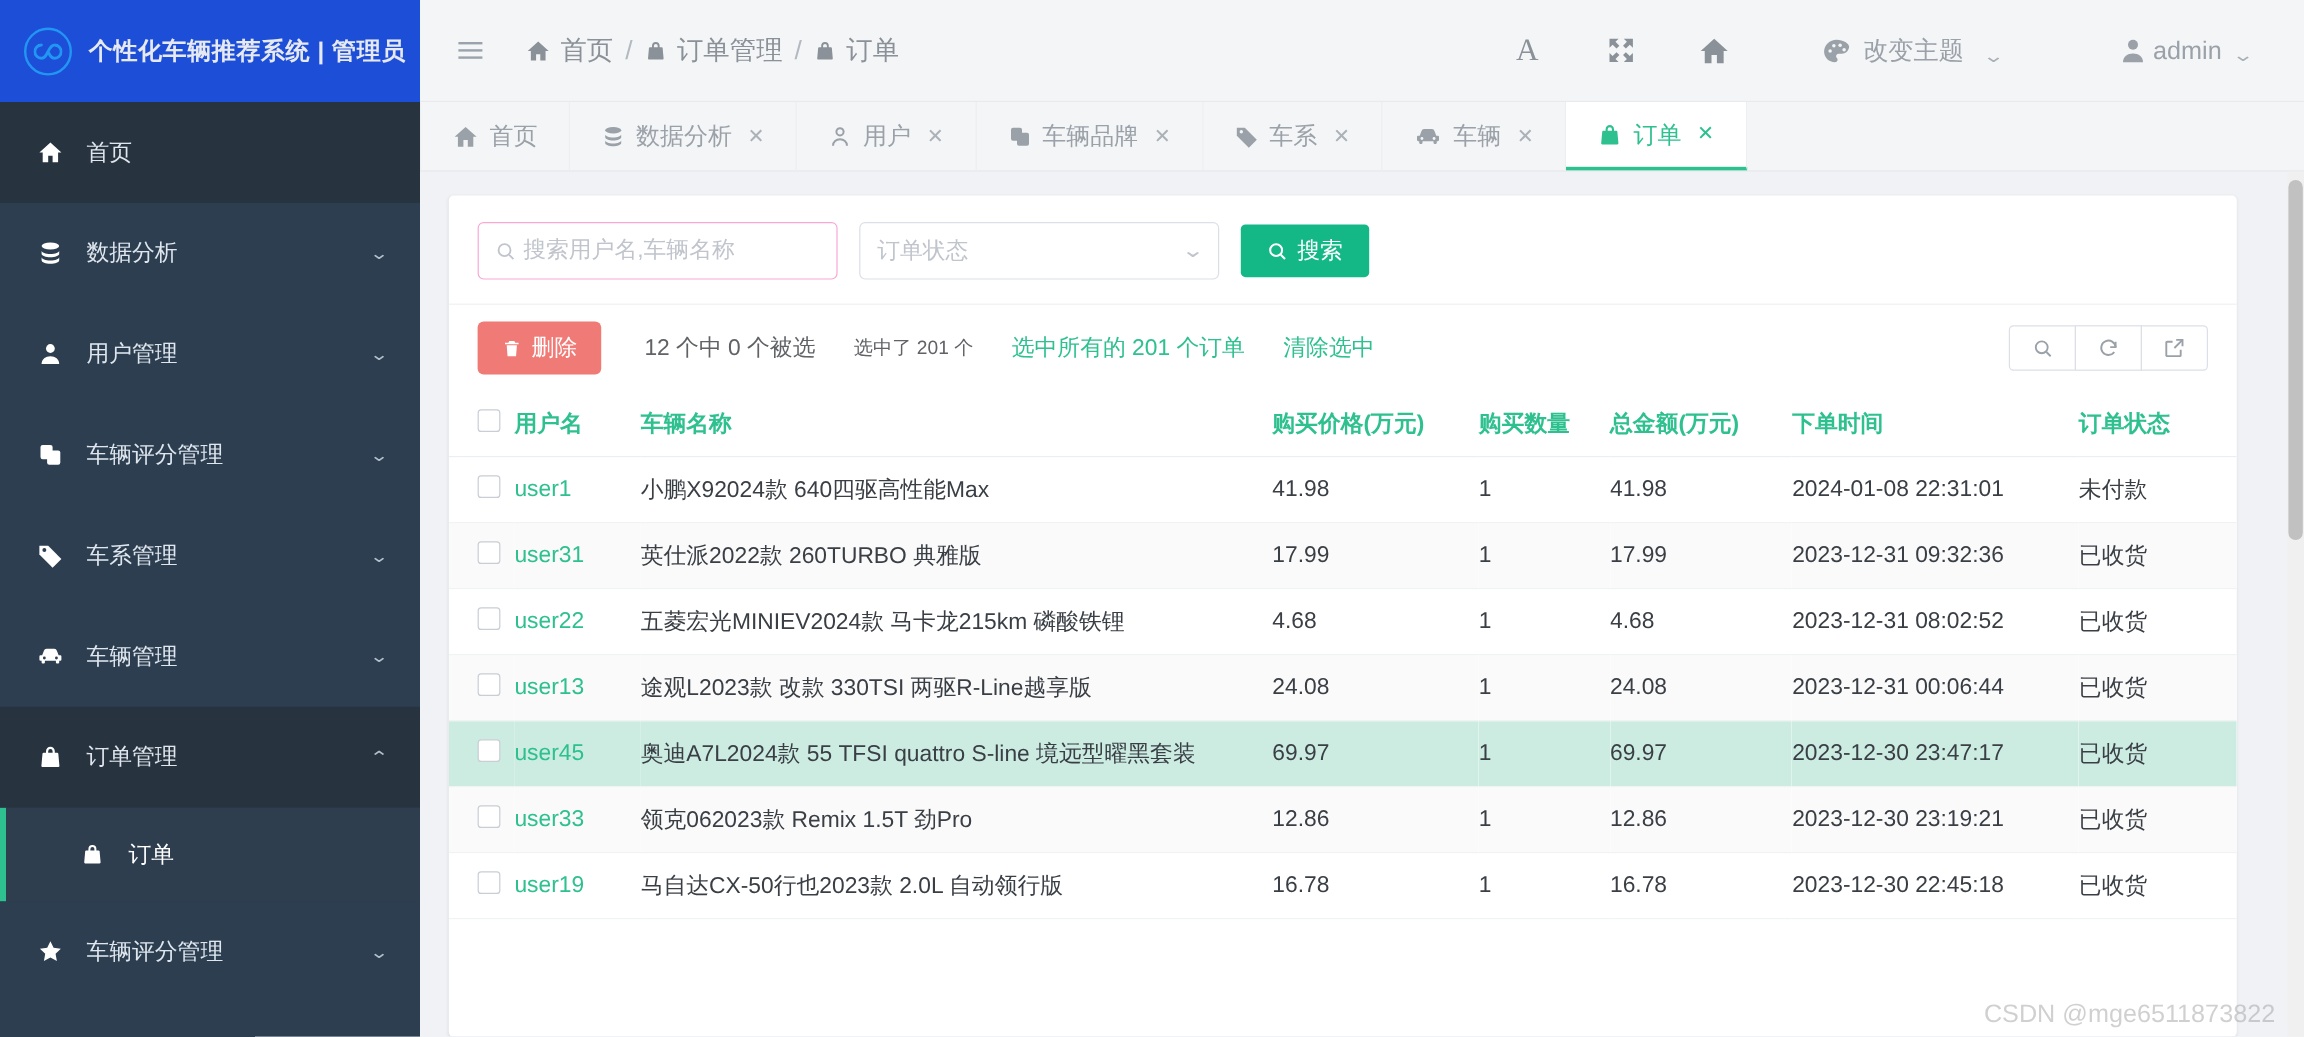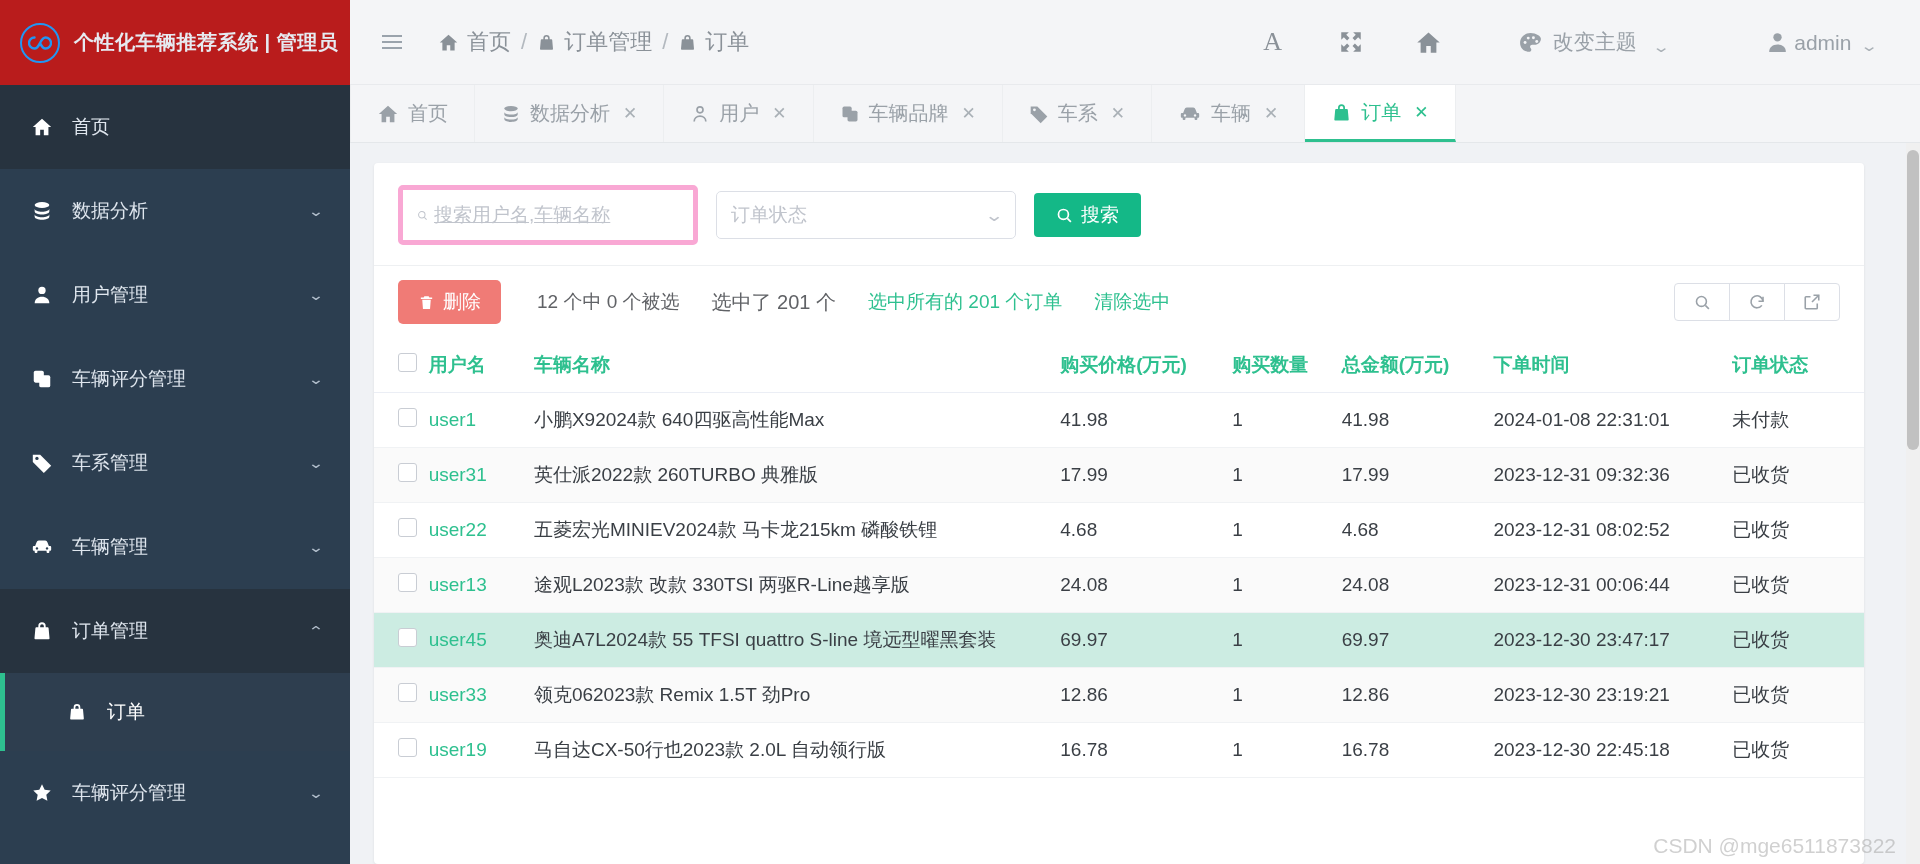--- a/index.html
+++ b/index.html
@@ -15,21 +15,21 @@
   .sidebar {
     width: 350px; flex: 0 0 350px; height: 864px;
     background: #2c3e50; color: #fff;
     display: flex; flex-direction: column;
     overflow: hidden;
   }
   .brand {
     height: 85px; flex: 0 0 85px;
     display: flex; align-items: center; gap: 14px;
     padding: 0 20px;
-    background: #b91c1c;
+    background: #1d4ed8;
   }
   .brand-logo {
     width: 40px; height: 40px; flex: 0 0 40px;
     border: 2px solid #2196f3; border-radius: 50%;
     display: flex; align-items: center; justify-content: center;
     color: #2196f3; font-size: 20px; line-height: 1;
   }
   .brand-title {
     font-size: 20px; font-weight: bold; color: #e6eaf0;
     white-space: nowrap; letter-spacing: .5px;
@@ -118,23 +118,23 @@
     display: flex; flex-direction: column;
     max-width: 1490px;
   }
 
   .filterbar {
     display: flex; align-items: center; gap: 18px;
     padding: 22px 24px 20px 24px;
     border-bottom: 1px solid #eef0f2;
   }
   .search-input {
-    width: 300px; height: 60px; border: 5px solid #f9a8d4; border-radius: 5px;
+    width: 300px; height: 48px; border: 1px solid #f9a8d4; border-radius: 5px;
     display: flex; align-items: center; gap: 6px; padding: 0 14px;
-    color: #c0c4cc; font-size: 19px; background: #fff; text-decoration: underline;
+    color: #c0c4cc; font-size: 19px; background: #fff;
   }
   .search-input input {
     border: none; outline: none; flex: 1 1 auto; font-size: 19px;
     color: #606266; font-family: inherit; background: transparent;
   }
   .search-input input::placeholder { color: #c0c4cc; }
   .select-box {
     width: 300px; height: 48px; border: 1px solid #dcdfe6; border-radius: 5px;
     display: flex; align-items: center; justify-content: space-between;
     padding: 0 14px; color: #c0c4cc; font-size: 19px; cursor: pointer; background: #fff;
@@ -148,21 +148,21 @@
   .actionbar {
     display: flex; align-items: center; gap: 0;
     padding: 14px 24px 14px 24px;
   }
   .btn-delete {
     height: 44px; background: #f07b76; color: #fff; border: none; border-radius: 5px;
     padding: 0 20px; font-size: 19px; display: flex; align-items: center; gap: 8px;
     cursor: pointer; font-family: inherit;
   }
   .sel-text { font-size: 19px; color: #606266; margin-left: 36px; white-space: nowrap; }
-  .sel-text2 { font-size: 20px; color: #606266; margin-left: 32px; white-space: nowrap; }
+  .sel-text2 { font-size: 16px; color: #606266; margin-left: 32px; white-space: nowrap; }
   .sel-link { font-size: 19px; color: #2ec08f; margin-left: 32px; cursor: pointer; white-space: nowrap; }
   .sel-link2 { font-size: 19px; color: #2ec08f; margin-left: 32px; cursor: pointer; white-space: nowrap; }
   .ab-spacer { flex: 1 1 auto; }
   .icon-group { display: flex; }
   .icon-sq {
     width: 56px; height: 38px; border: 1px solid #dcdfe6;
     display: flex; align-items: center; justify-content: center;
     color: #9aa1a8; cursor: pointer; margin-left: -1px; background: #fff;
   }
   .icon-sq:first-child { border-radius: 4px 0 0 4px; margin-left: 0; }

